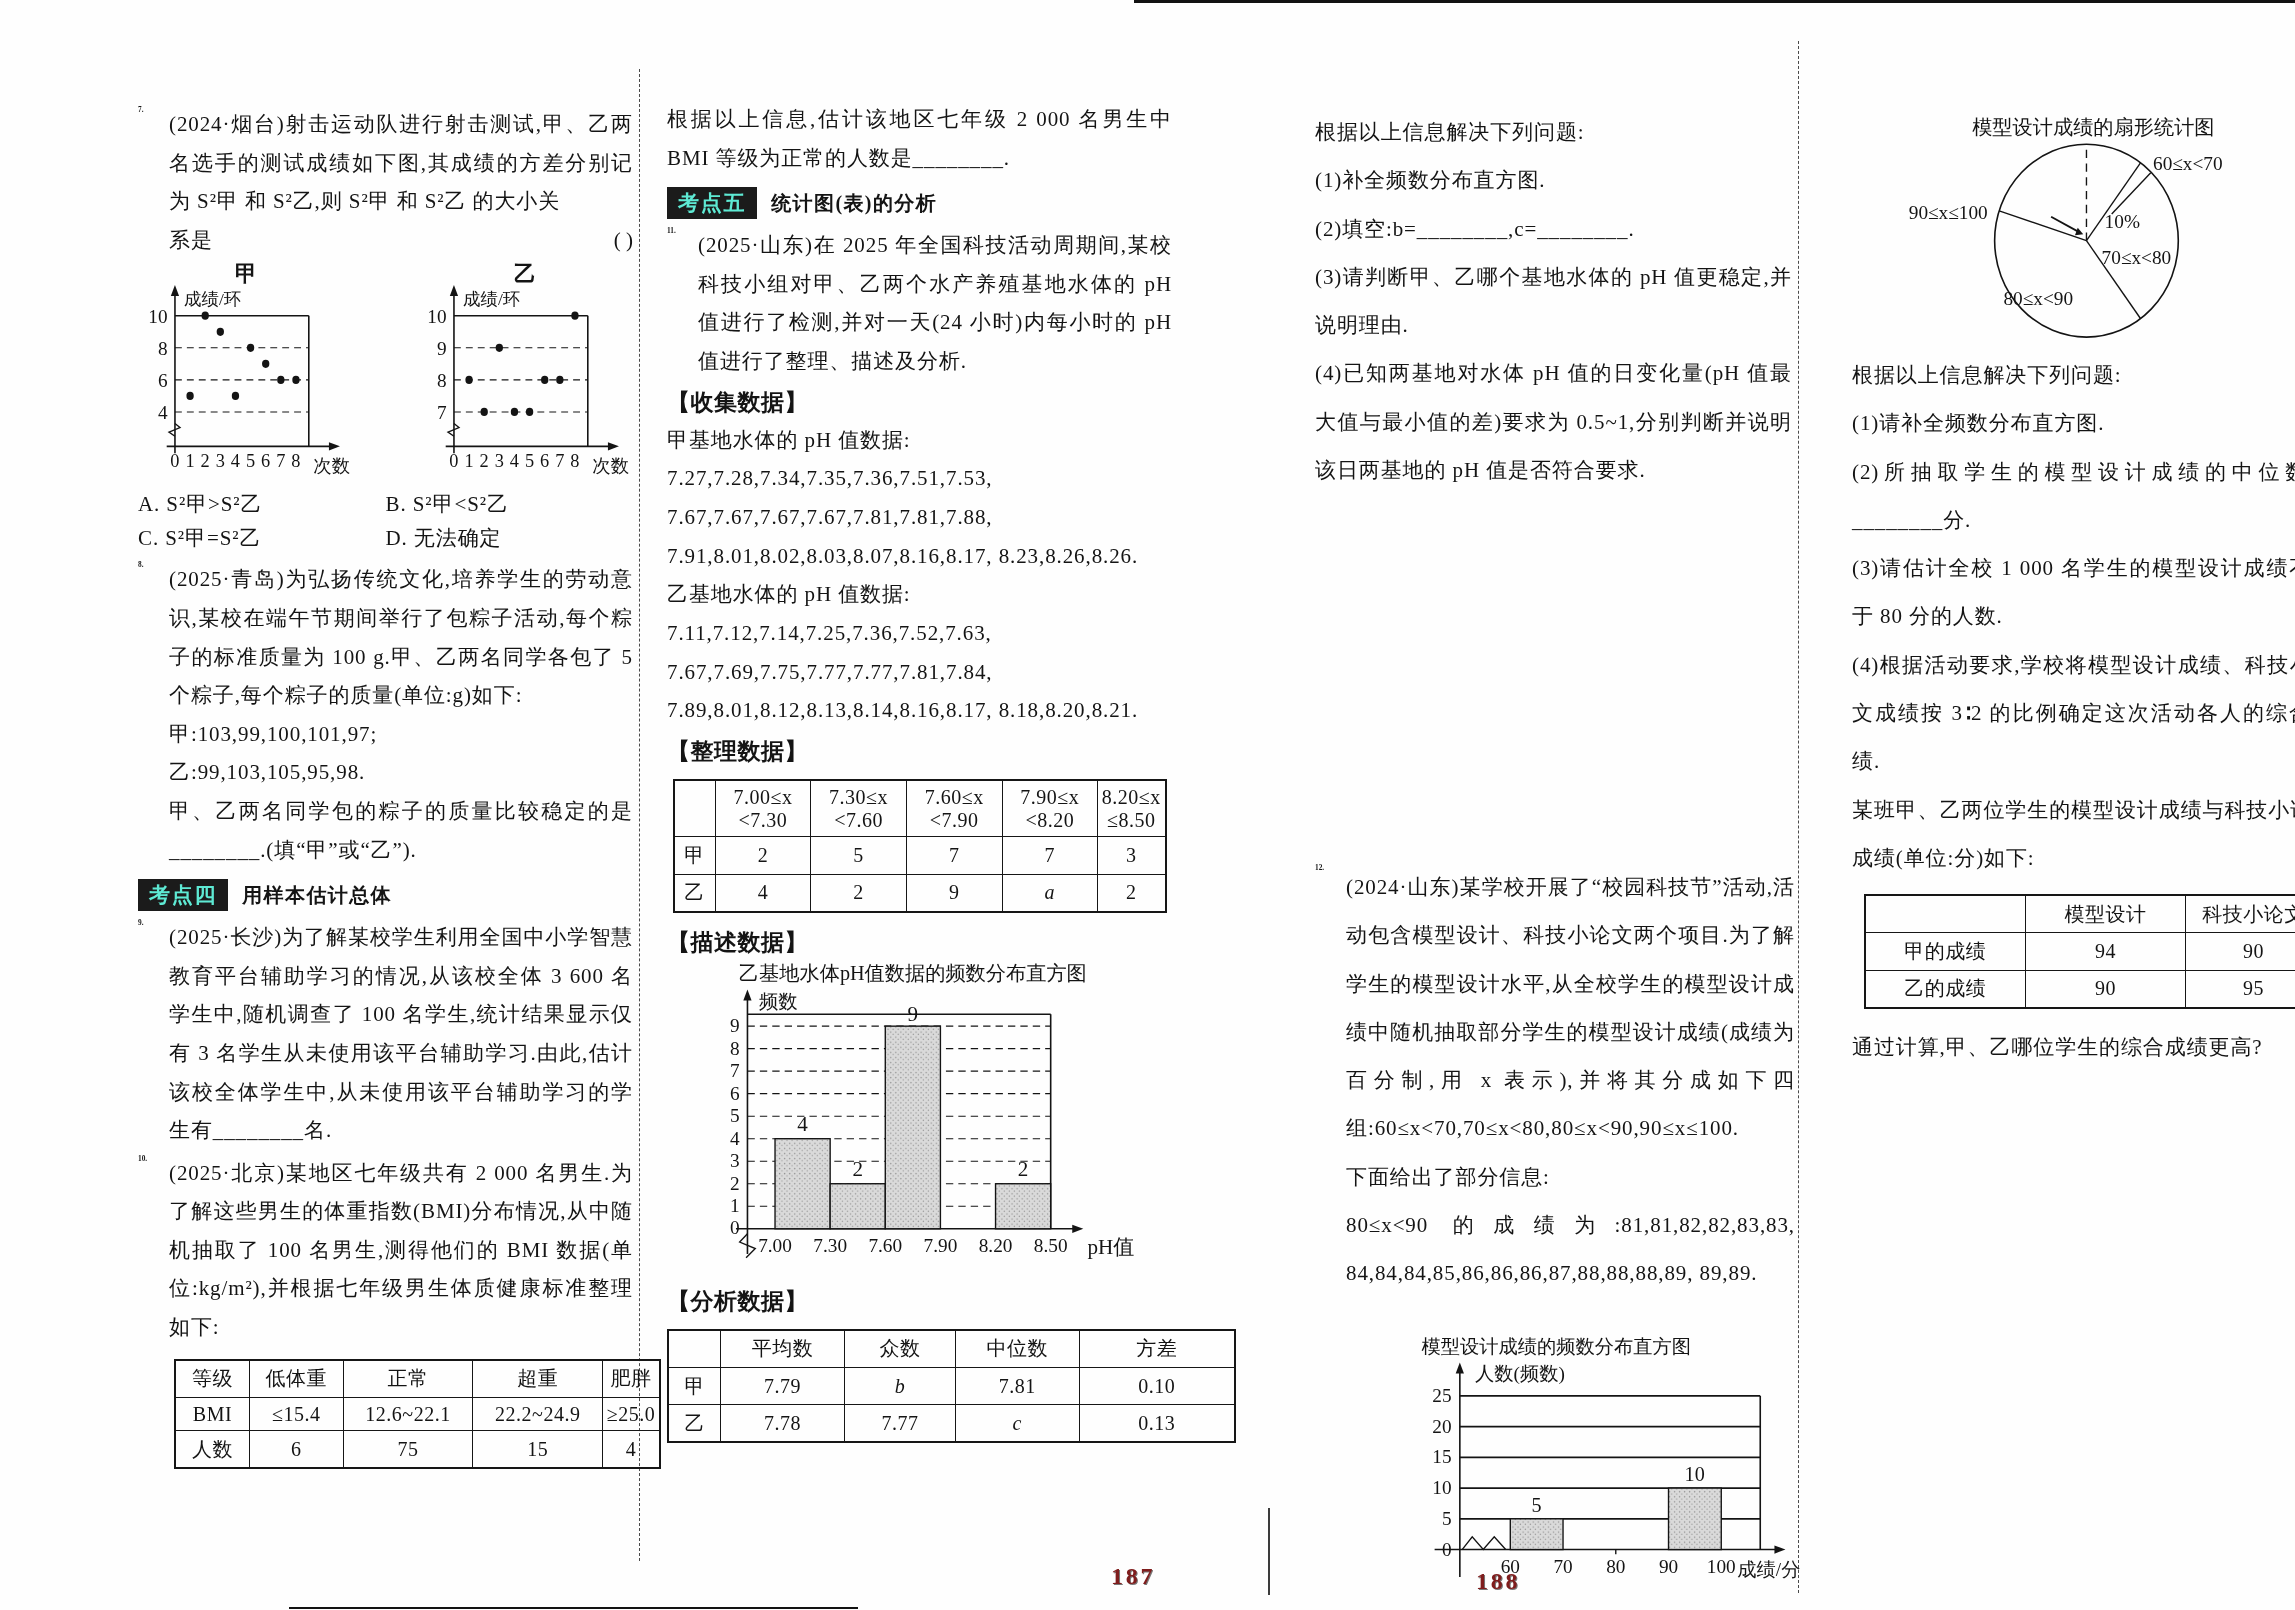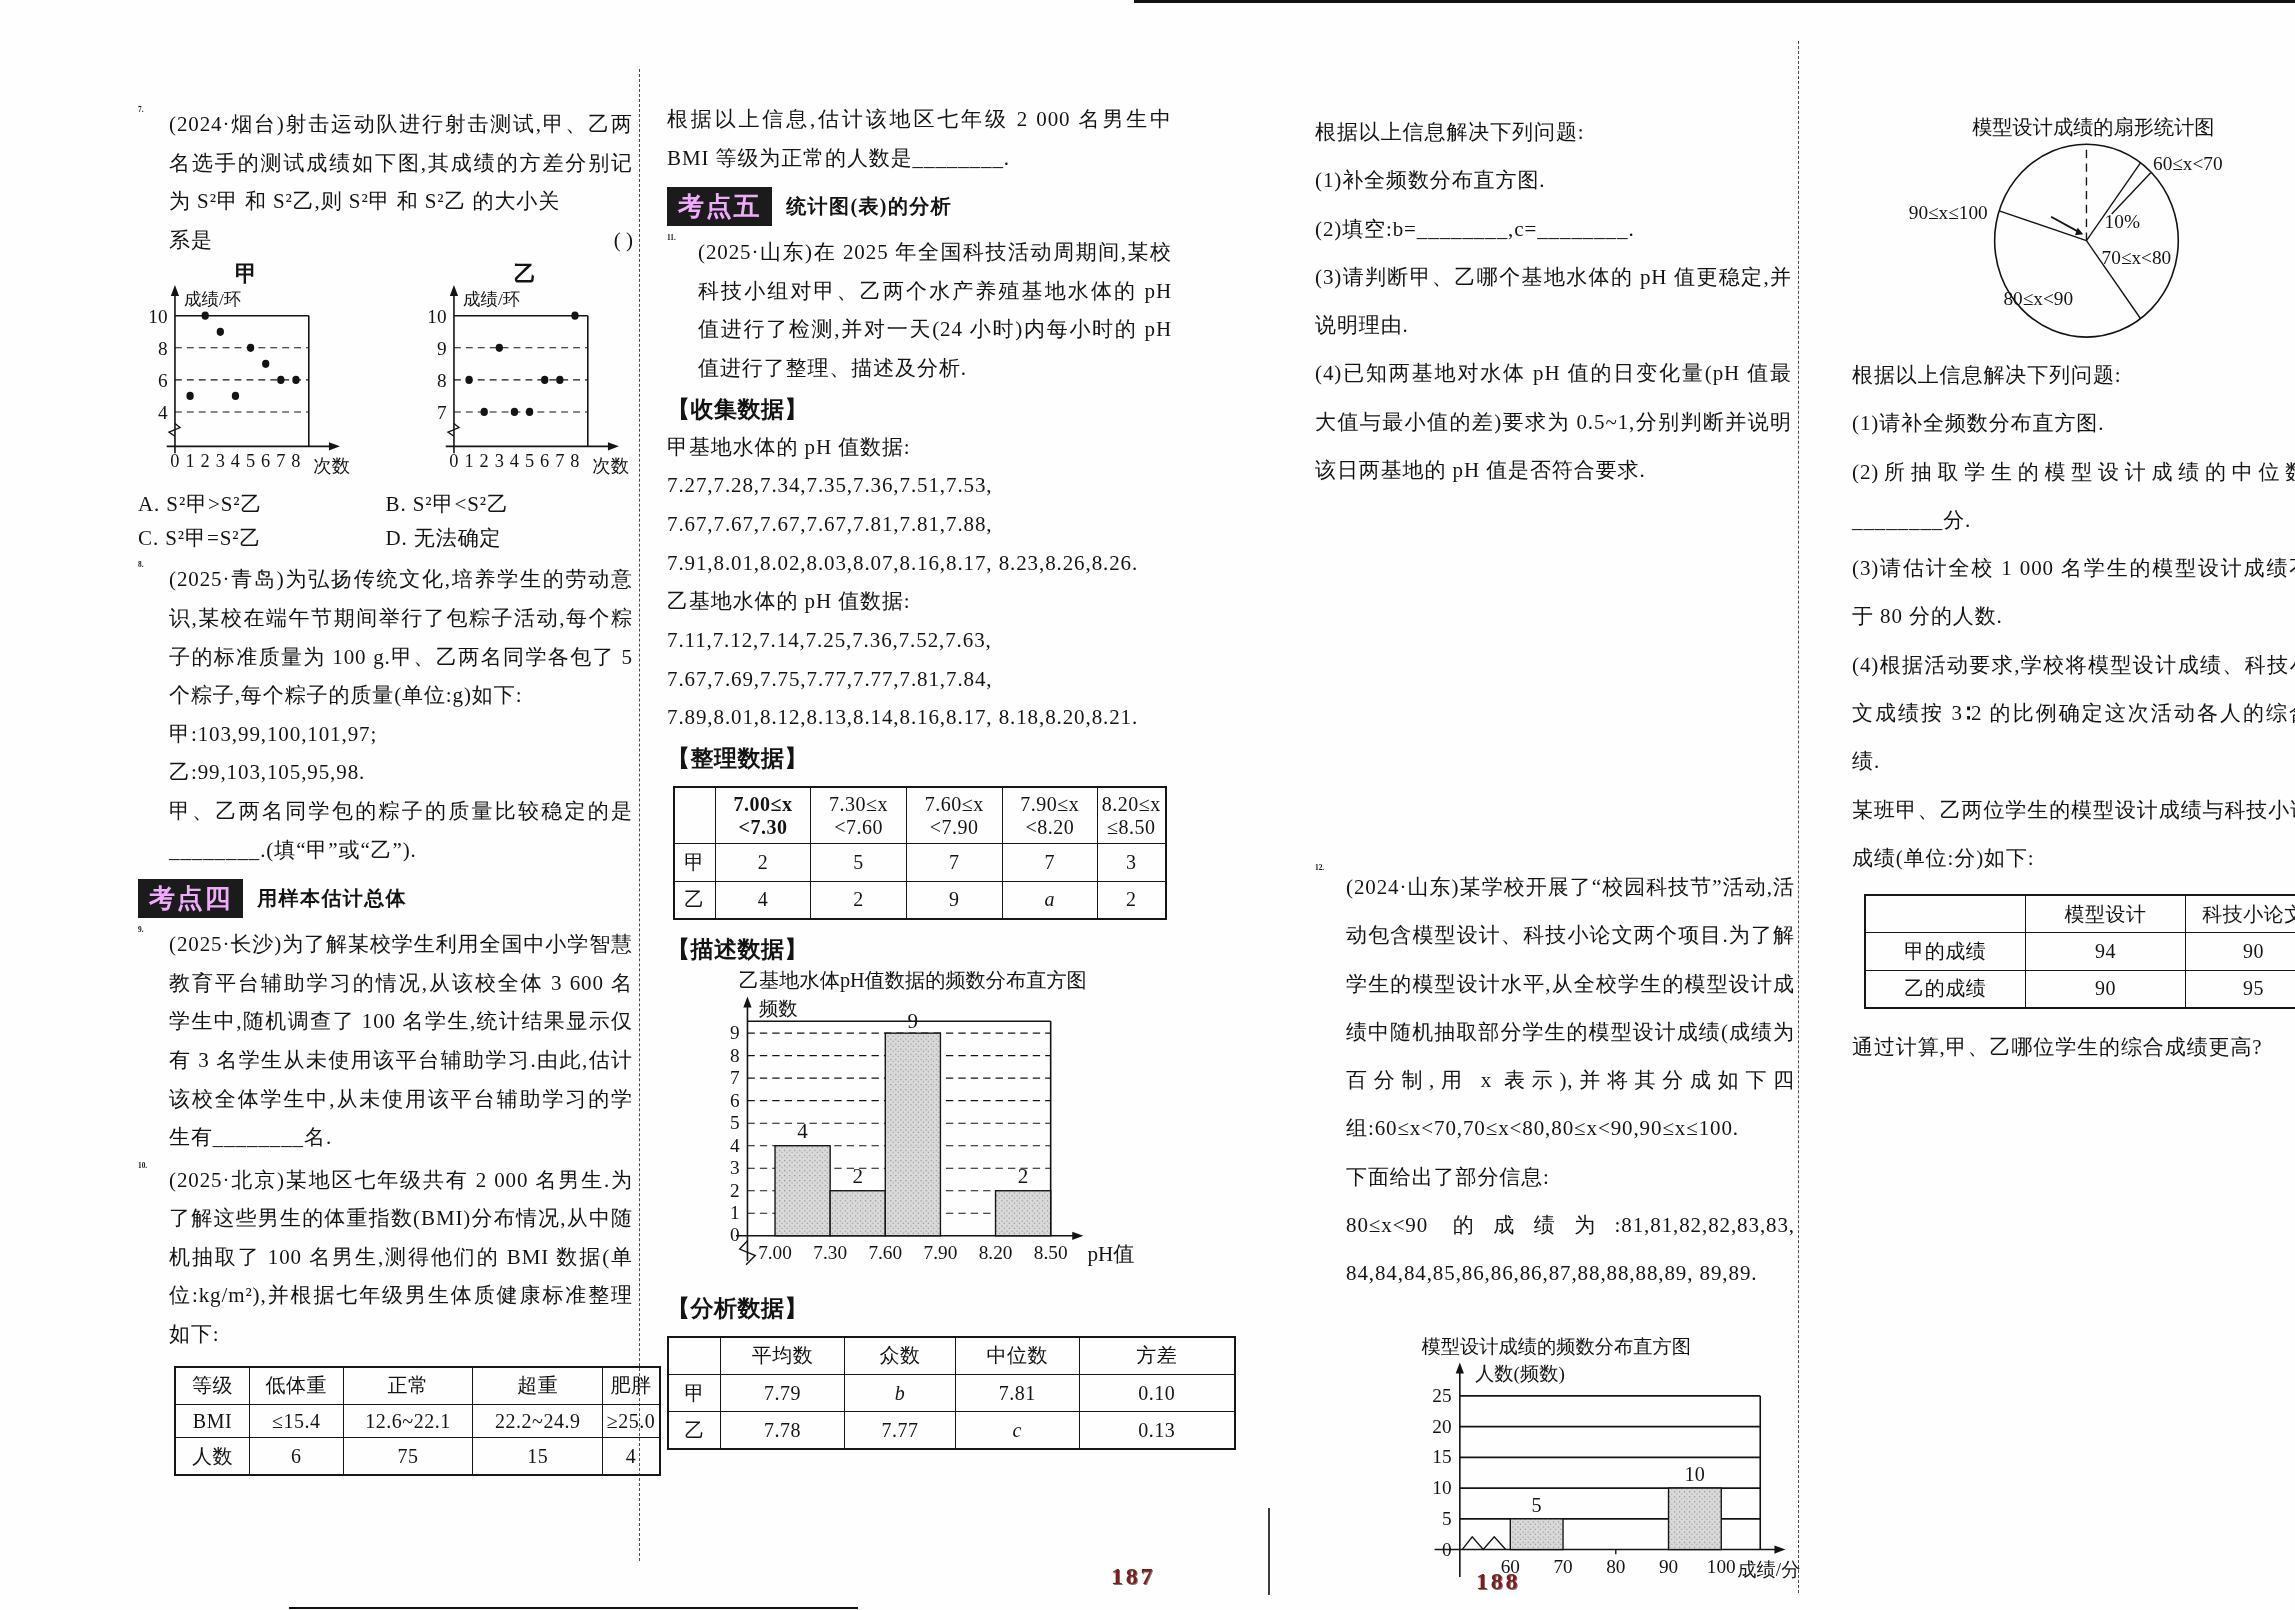--- a/index.html
+++ b/index.html
@@ -8,21 +8,21 @@
   .col{position:absolute;}
   p{margin:0;font-size:21px;line-height:1.84;text-align:justify;letter-spacing:0.9px;}
   .rp p{line-height:2.3;}
   .prob{position:relative;padding-left:31px;}
   .pnum{position:absolute;left:0;top:0;font-weight:700;}
   .blankline{display:flex;}
   .paren{margin-left:auto;letter-spacing:0;}
   .opts{display:flex;margin-top:6.4px;}
   .opts span{width:50%;font-size:21px;letter-spacing:0.9px;}
   .kaodian{display:flex;align-items:center;gap:13.8px;margin:10px 0 7.3px 0;}
-  .badge{background:#1b1b1b;color:#f0abfc;font-weight:700;font-size:26px;padding:1.8px 11px;letter-spacing:1.8px;}
+  .badge{background:#1b1b1b;color:#5eead4;font-weight:700;font-size:21px;padding:1.8px 11px;letter-spacing:1.8px;}
   .ktitle{font-weight:700;font-size:20px;letter-spacing:1.4px;}
   .seclabel{font-weight:700;font-size:23px;margin:6.4px 0 2.8px 0;letter-spacing:0.5px;}
   table{border-collapse:collapse;margin:12px auto 13.8px auto;}
   td{border:1.4px solid #161616;text-align:center;font-size:20px;padding:4.6px 3.7px;letter-spacing:0.5px;}
   .tb-outer{border:2.8px solid #161616;}
   .it{font-style:italic;}
   .charts-row{display:flex;justify-content:space-between;margin:3.7px 0 0 0;}
   svg text{font-family:"Liberation Serif","DejaVu Serif",serif;fill:#141414;}
   .sep{position:absolute;border-left:1.4px dashed #4a4a4a;}
   .artifact{position:absolute;background:#121212;}
@@ -217,21 +217,21 @@
     <p>甲基地水体的 pH 值数据:</p>
     <p>7.27,7.28,7.34,7.35,7.36,7.51,7.53, 7.67,7.67,7.67,7.67,7.81,7.81,7.88, 7.91,8.01,8.02,8.03,8.07,8.16,8.17, 8.23,8.26,8.26.</p>
     <p>乙基地水体的 pH 值数据:</p>
     <p>7.11,7.12,7.14,7.25,7.36,7.52,7.63, 7.67,7.69,7.75,7.77,7.77,7.81,7.84, 7.89,8.01,8.12,8.13,8.14,8.16,8.17, 8.18,8.20,8.21.</p>
 
     <div class="seclabel">【整理数据】</div>
     <table class="tb-outer" style="width:494px;">
       <tbody>
           <tr>
         <td style="width:34px;"></td>
-        <td style="width:90px;font-weight:bold;">7.00≤x &lt;7.30</td>
+        <td style="width:90px;">7.00≤x &lt;7.30</td>
         <td style="width:90px;margin-top:35px;">7.30≤x &lt;7.60</td>
         <td style="width:90px;">7.60≤x &lt;7.90</td>
         <td style="width:90px;">7.90≤x &lt;8.20</td>
         <td>8.20≤x ≤8.50</td>
       </tr>
       <tr>
         <td>甲</td>
         <td>2</td>
         <td>5</td>
         <td>7</td>

